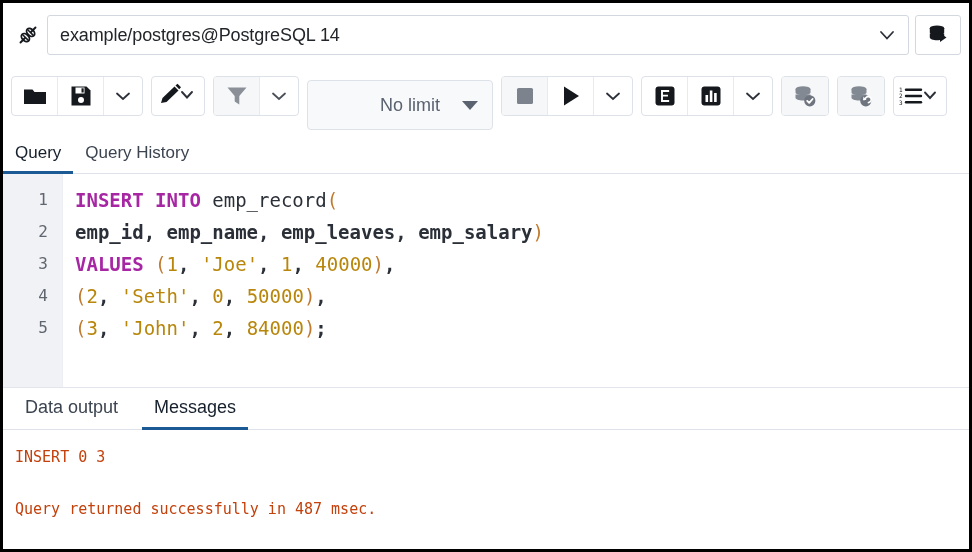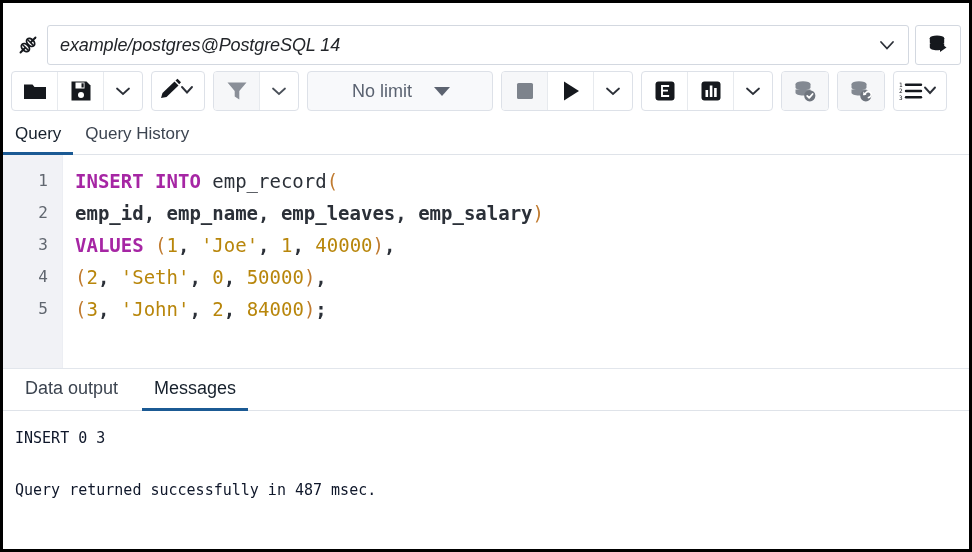--- a/index.html
+++ b/index.html
@@ -22,24 +22,23 @@
     border: 3px solid #000000;
     background: #ffffff;
     display: flex;
     flex-direction: column;
   }
 
   
   .conn-bar {
     display: flex;
     align-items: flex-end;
-    padding: 22px 8px 4px 8px;
-    background: #ffffff;
-    flex: 0 0 auto;
-    font-style: italic;
+    padding: 12px 8px 4px 8px;
+    background: #ffffff;
+    flex: 0 0 auto;
   }
   .conn-icon-box {
     width: 34px;
     height: 40px;
     display: flex;
     align-items: center;
     justify-content: center;
     background: #ffffff;
     flex: 0 0 auto;
   }
@@ -116,28 +115,29 @@
     padding: 0;
   }
   .tb-btn:last-child { border-right: none; }
   .tb-btn.narrow { width: 38px; }
   .tb-btn.wide { width: 52px; }
   .tb-btn.dis { background: #f6f7f9; }
 
   .limit-box {
     display: flex;
     align-items: center;
-    justify-content: center;
-    height: 40px;
+    justify-content: flex-end;
+    height: 50px;
     min-width: 186px;
     border: 1px solid #dde1e8;
     border-radius: 4px;
     background: #f8f9fb;
     padding: 0 14px 0 16px;
     box-sizing: border-box;
+    margin-top: 19px;
   }
   .limit-label {
     font-size: 18px;
     color: #5a6270;
     white-space: nowrap;
   }
   .tri-down {
     width: 0; height: 0;
     border-left: 8px solid transparent;
     border-right: 8px solid transparent;
@@ -244,21 +244,21 @@
   .messages {
     flex: 1 1 auto;
     padding: 14px 0 0 12px;
     background: #ffffff;
     overflow: hidden;
   }
   .msg-line {
     font-family: "DejaVu Sans Mono", monospace;
     font-size: 15px;
     line-height: 26px;
-    color: #0f172a;
+    color: #c2410c;
     white-space: pre;
   }
   .msg-gap { height: 26px; }
 
   svg { display: block; }
 </style>
 </head>
 <body>
 
 <div id="app">

